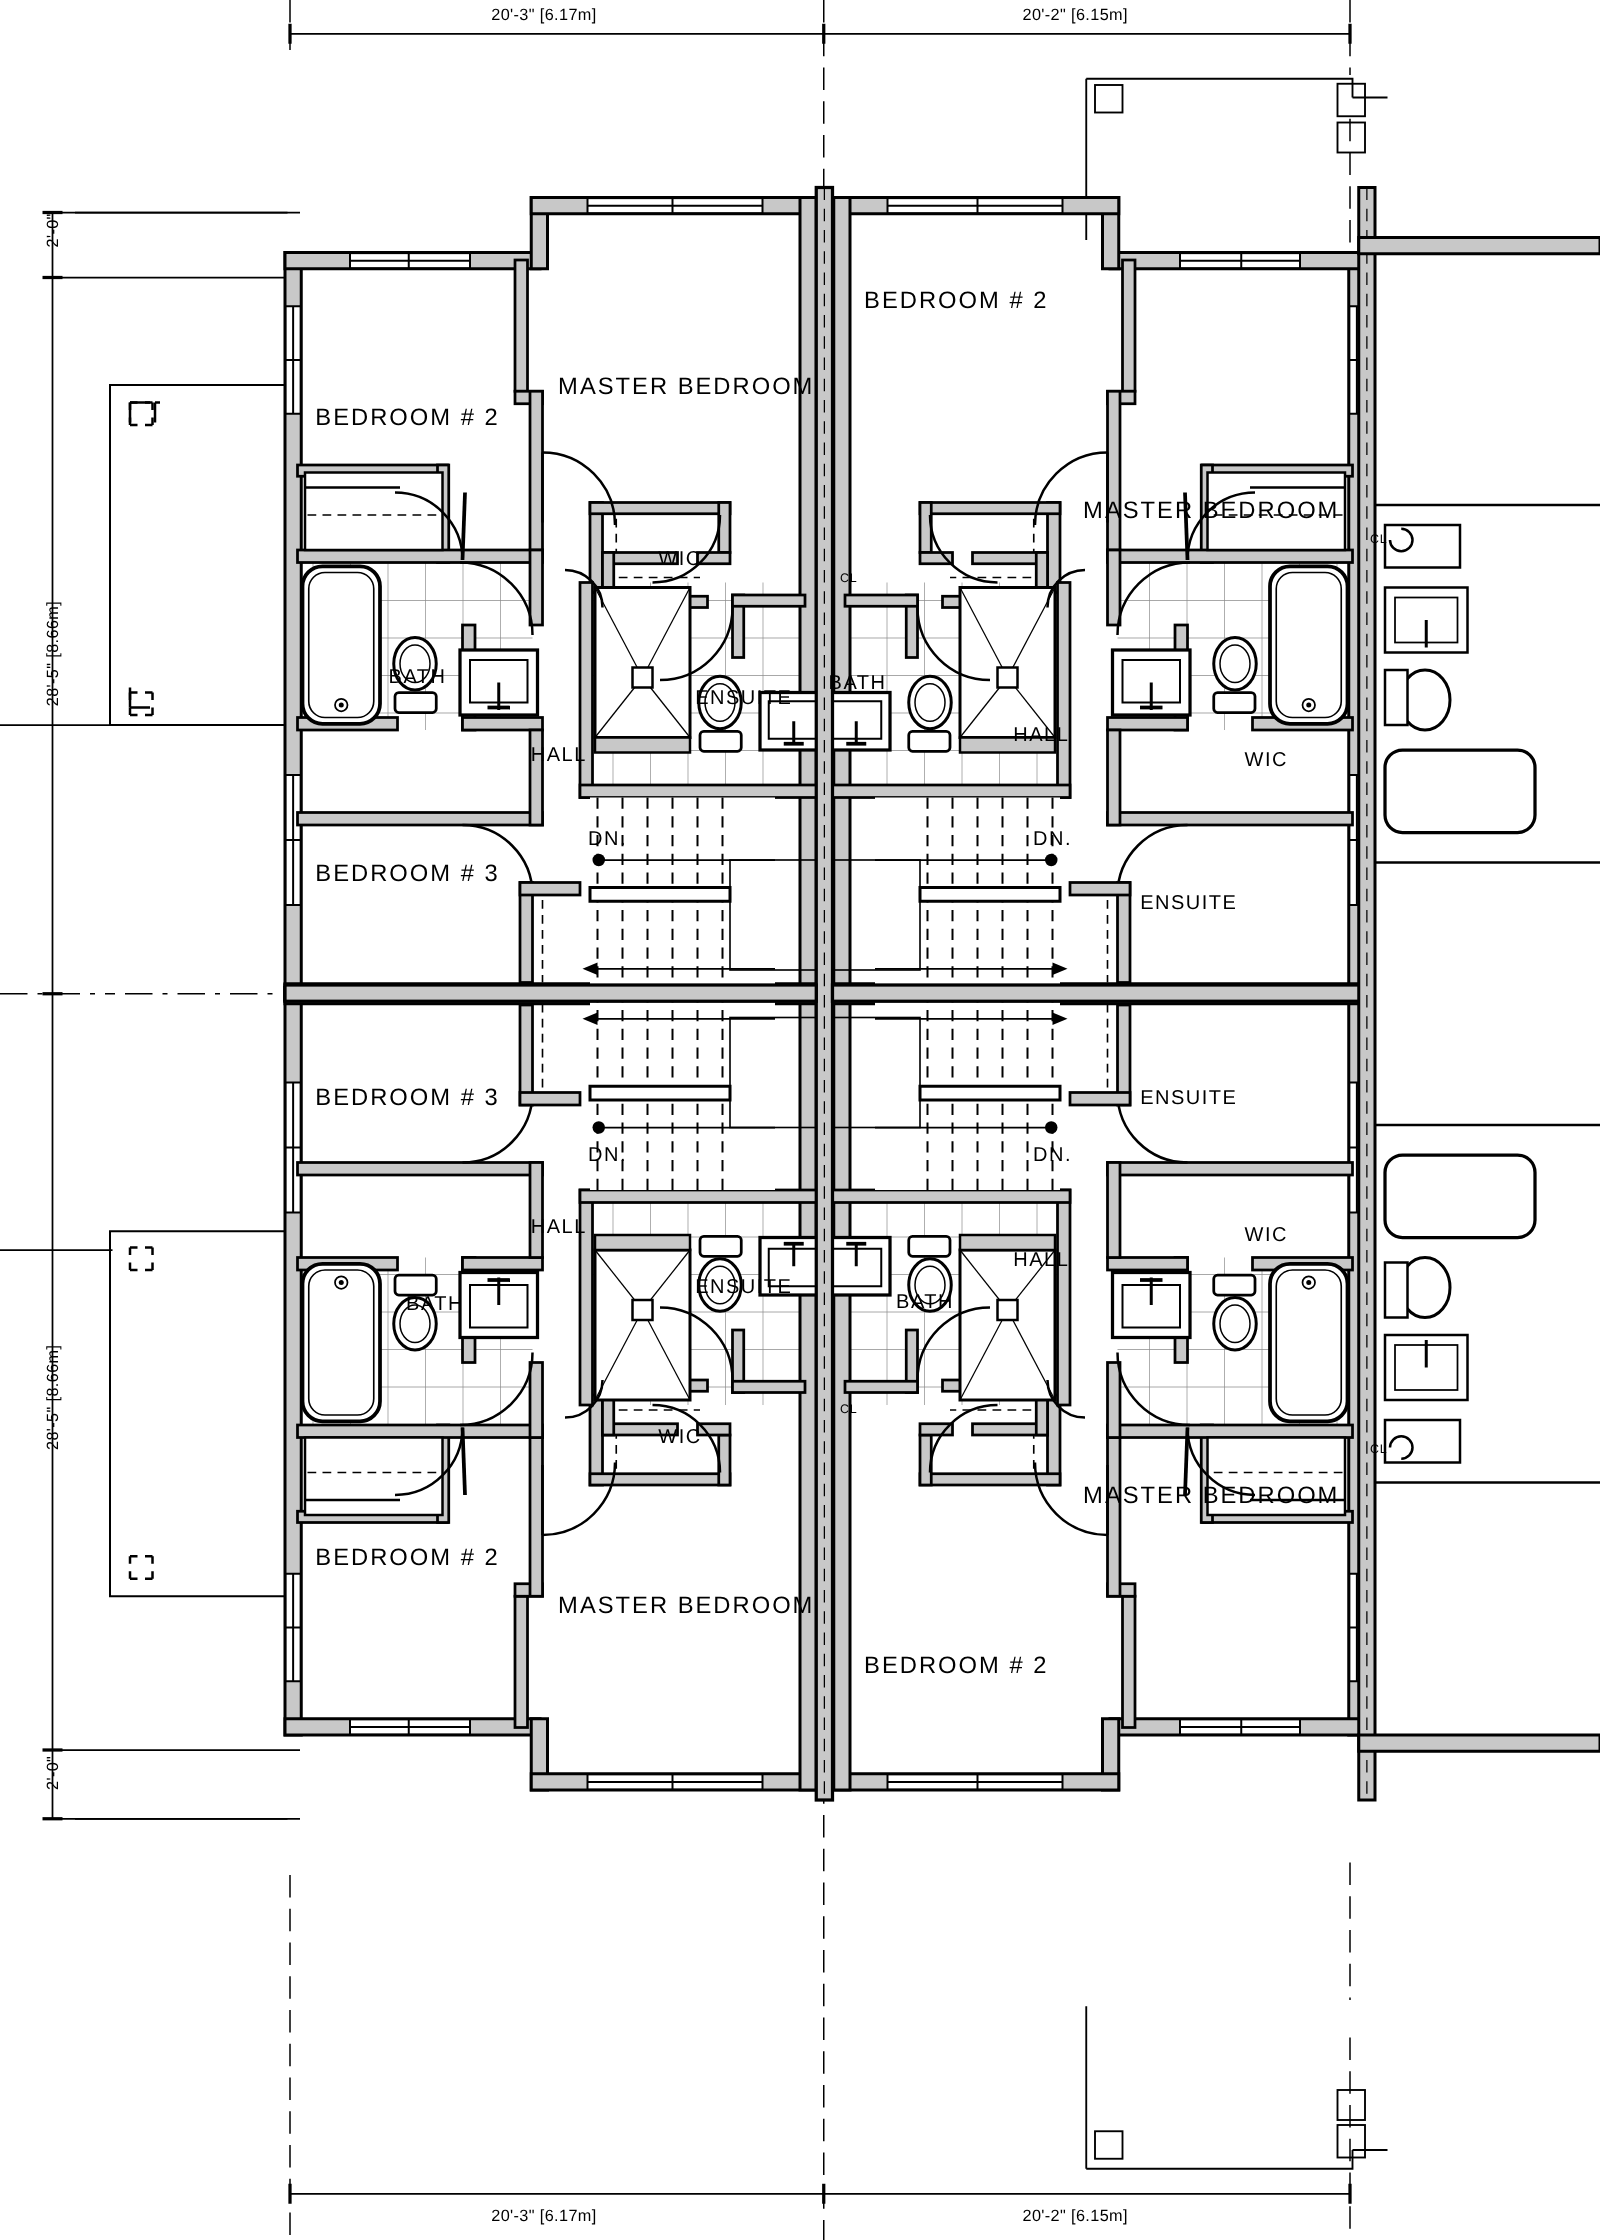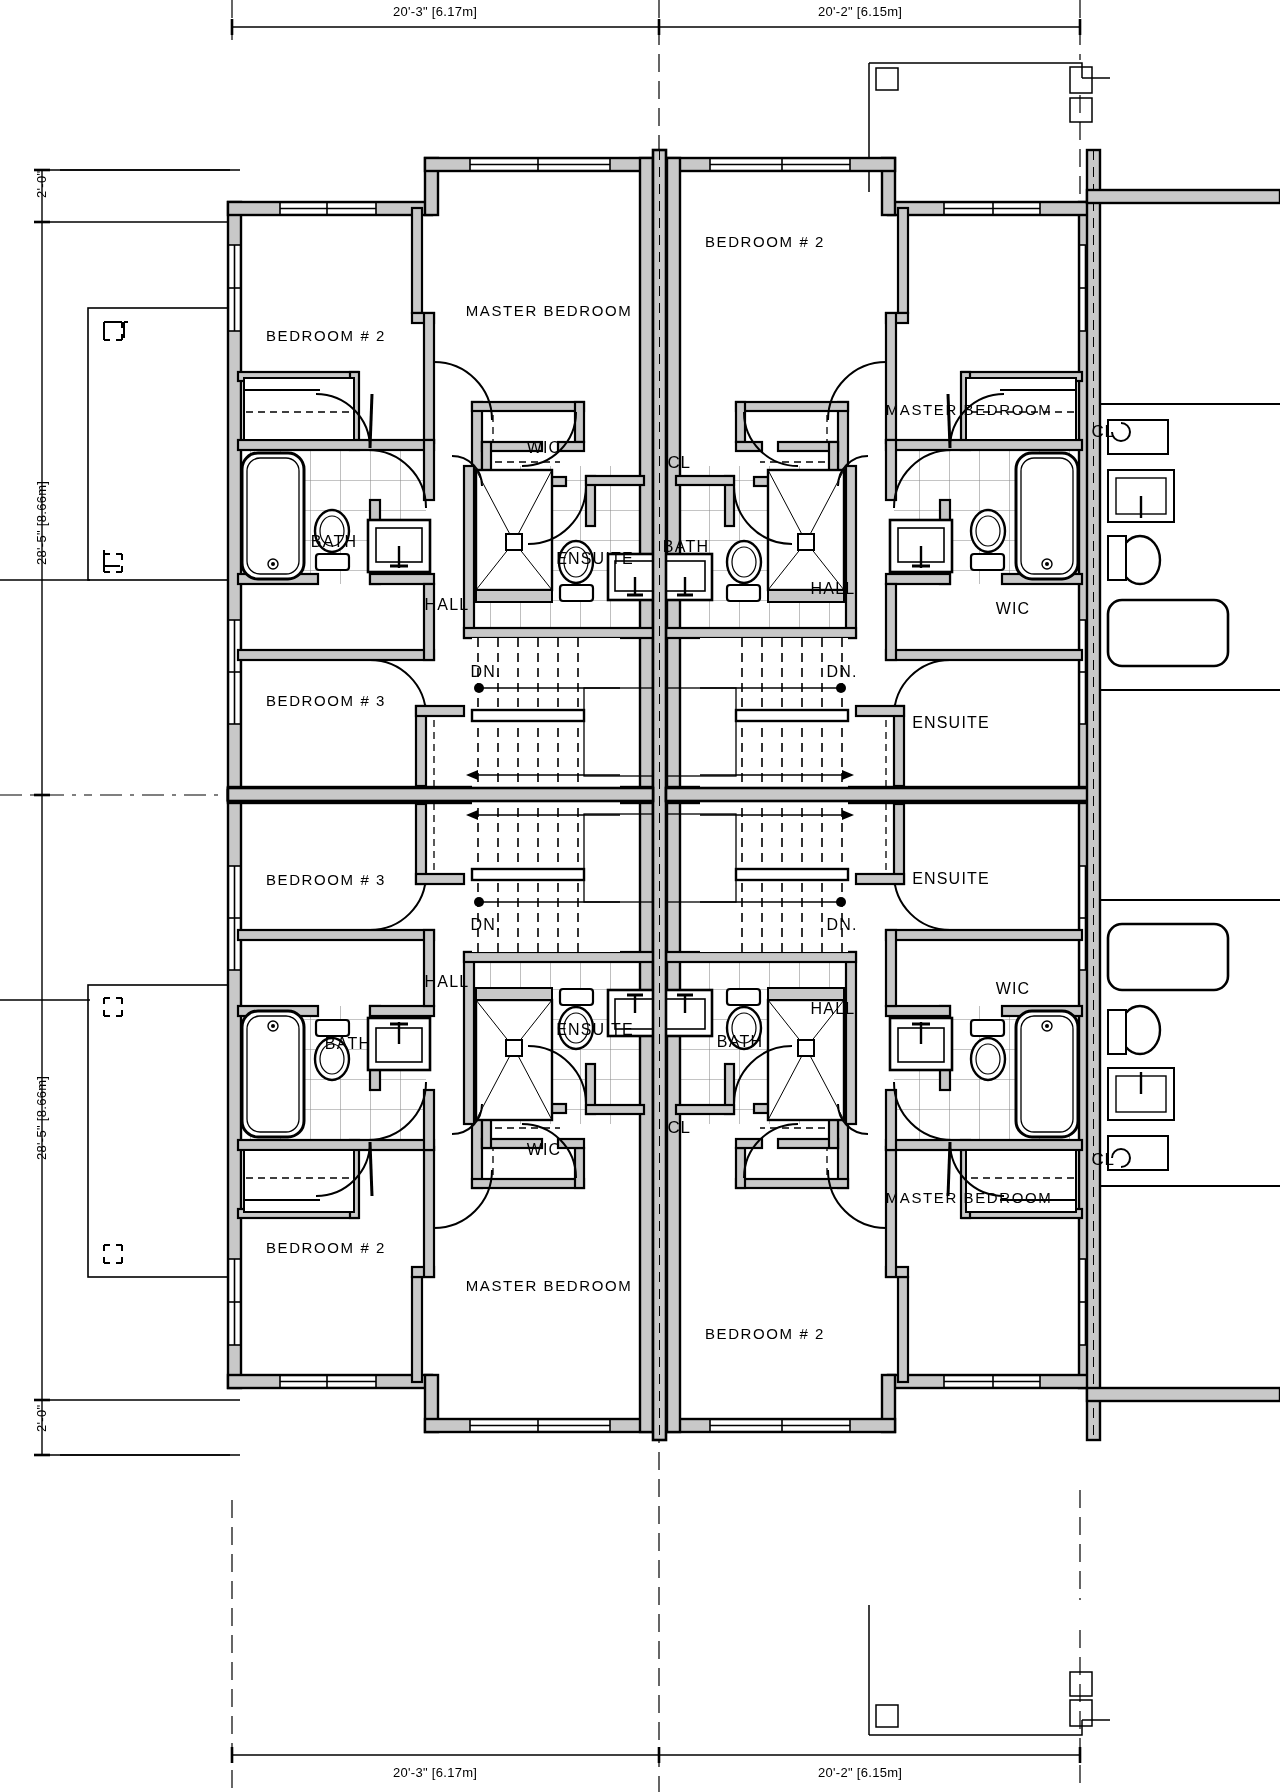--- a/index.html
+++ b/index.html
@@ -15,28 +15,28 @@
     white-space:nowrap;
     letter-spacing:0.3px;
   }
   .dimtxt.vert{
     transform-origin:0 0;
     transform:rotate(-90deg);
   }
   .rmlbl{
     position:absolute;
     font-family:"Liberation Sans",sans-serif;
-    font-size:15px;
+    font-size:19px;
     color:#000;
     white-space:nowrap;
     letter-spacing:1.6px;
     transform:translate(-50%,-50%);
   }
   .rmlbl.sm{font-size:16px;letter-spacing:1.2px;}
-  .rmlbl.xs{font-size:17px;letter-spacing:0.6px;}
+  .rmlbl.xs{font-size:10px;letter-spacing:0.6px;}
 </style>
 </head>
 <body>
 
 <div id="page">
 
   <svg id="plan" viewBox="0 0 1280 1792" xmlns="http://www.w3.org/2000/svg">
     <defs>
 
       <pattern id="tile" width="30" height="30" patternUnits="userSpaceOnUse">

